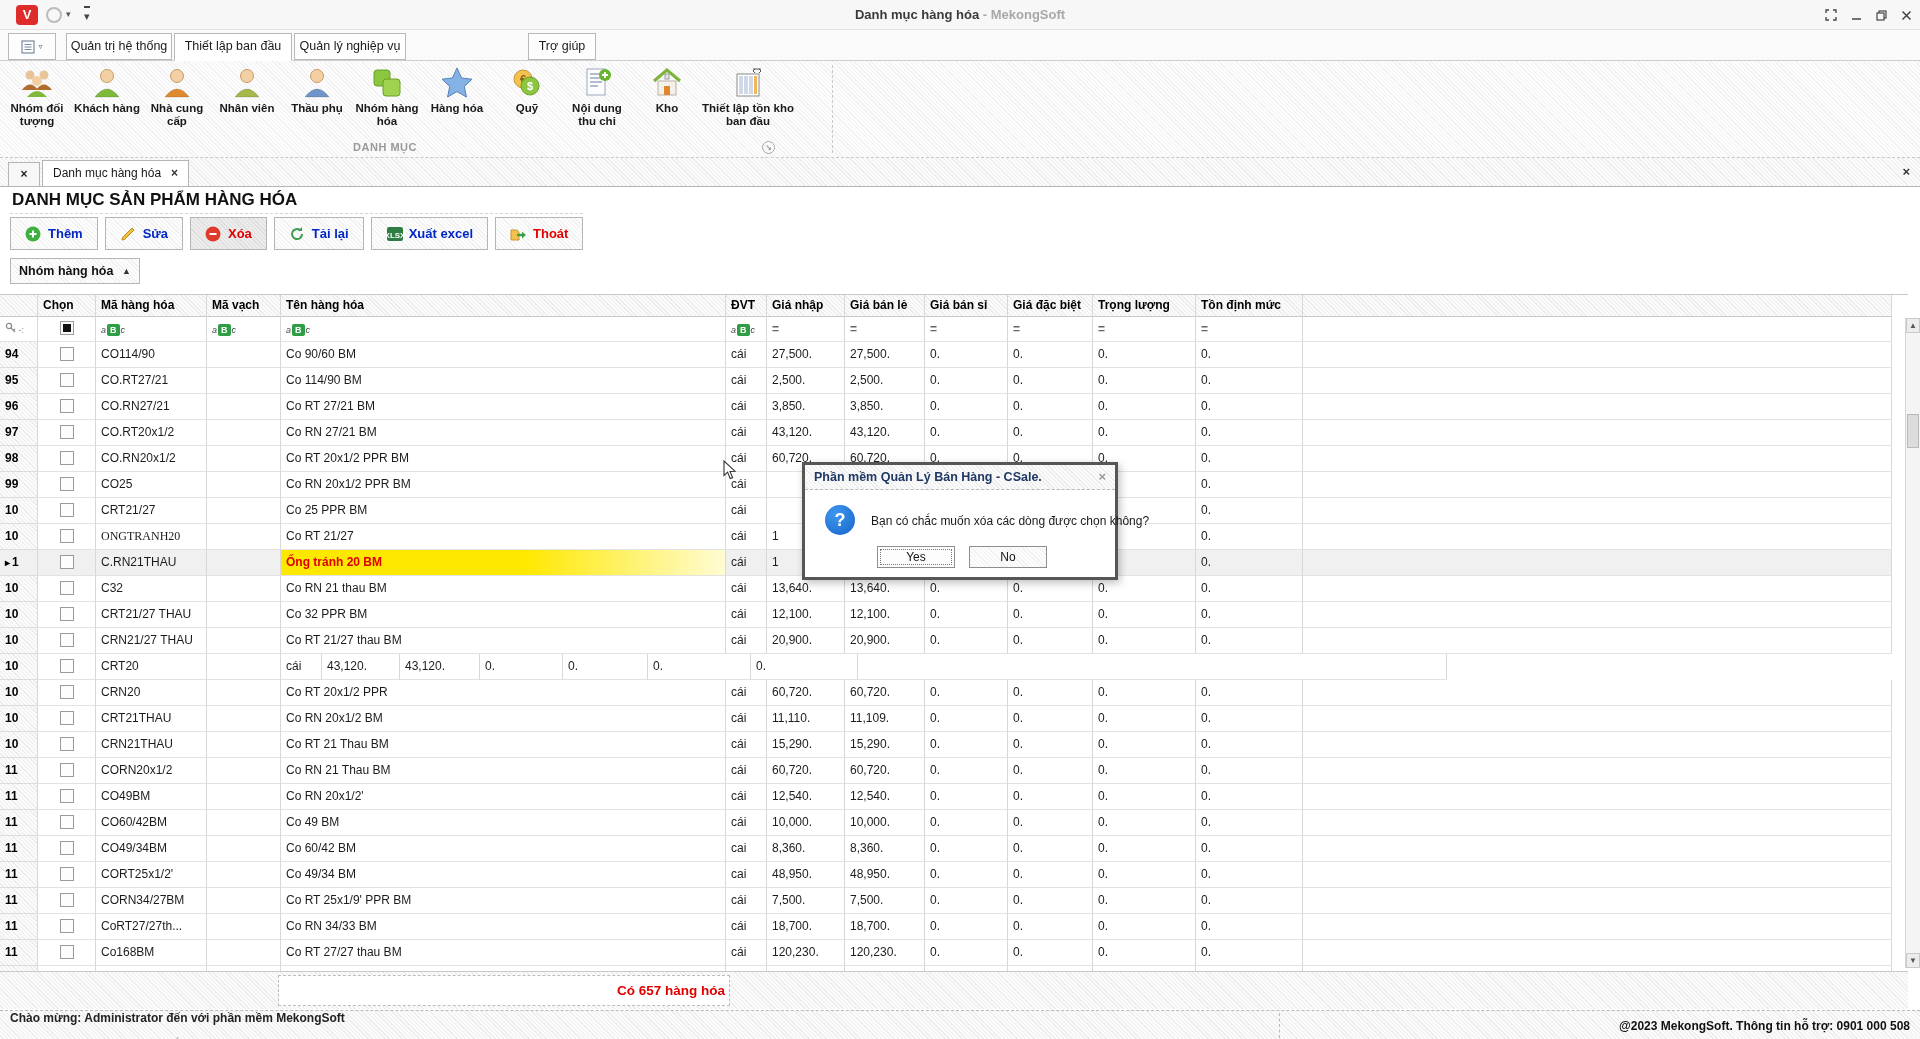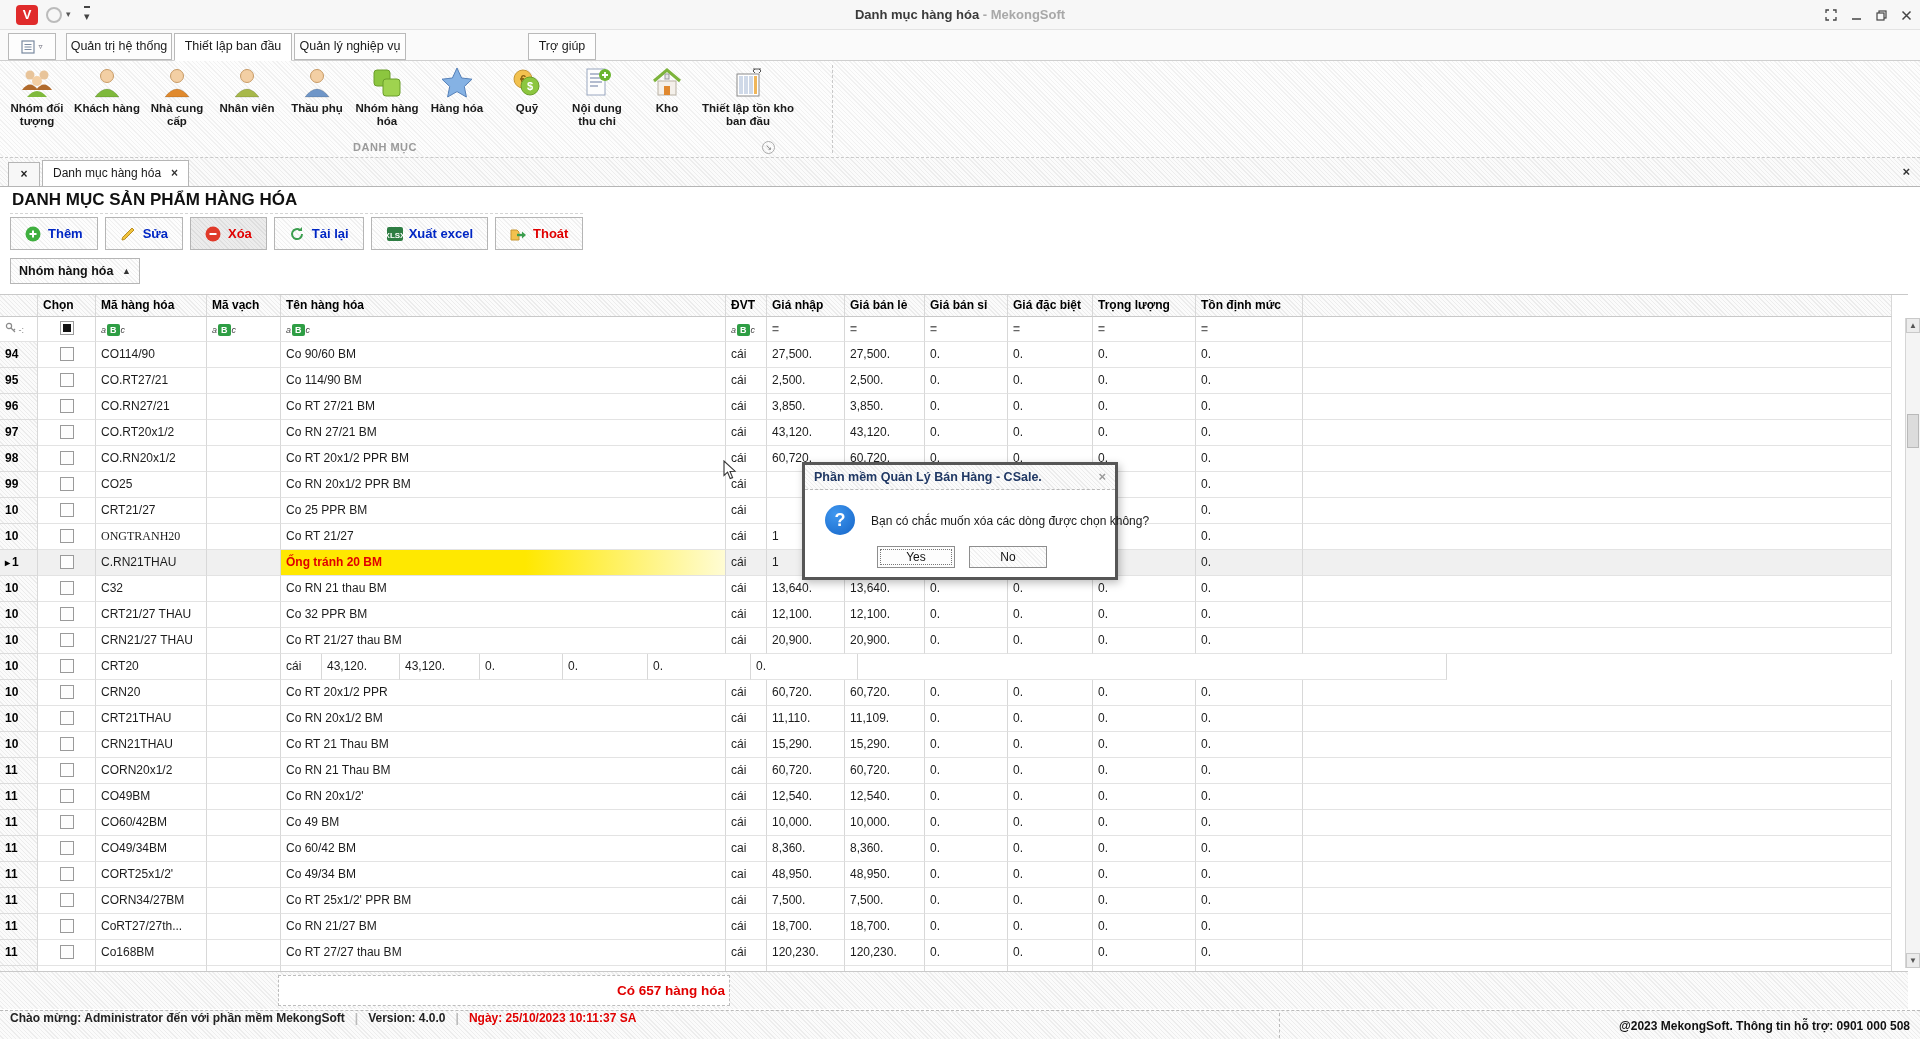--- a/index.html
+++ b/index.html
@@ -77,21 +77,21 @@
   .varrow { position:absolute; left:0; width:14px; height:15px; background:#ececec; border:1px solid #c9c9c9; font-size:8px; color:#555; text-align:center; line-height:13px; }
   #vthumb { position:absolute; left:1px; top:96px; width:12px; height:34px; background:#dcdcdc; border:1px solid #b9b9b9; }
 
   
   #summary-band { position:absolute; left:0; top:784px; width:1908px; height:38px; background:repeating-linear-gradient(45deg,#fbfbfb 0px,#fbfbfb 2px,#ededed 2px,#ededed 3px); border-top:1px solid #c9c9c9; }
   #summary-cell { position:absolute; left:278px; top:3px; width:452px; height:31px; background:#fff; border:1px dashed #bdbdbd; display:flex; align-items:center; justify-content:flex-end; padding-right:4px; }
   #summary-text { color:#e00000; font-weight:bold; font-size:13.5px; }
 
   
   #statusbar { position:absolute; left:0; top:1010px; width:1920px; height:29px; background:repeating-linear-gradient(45deg,#fbfbfb 0px,#fbfbfb 2px,#ededed 2px,#ededed 3px); border-top:1px dashed #b9b9b9; font-size:12px; }
-  #status-left { position:absolute; left:10px; top:0; height:29px; display:flex; gap:10px; }
+  #status-left { position:absolute; left:10px; top:0; height:29px; display:flex; align-items:center; gap:10px;flex-direction:column; }
   #status-left .sep { color:#bbb; font-weight:bold; }
   .st-bold { font-weight:bold; color:#222; }
   .st-red { font-weight:bold; color:#e00000; }
   #status-right { position:absolute; right:10px; top:0; height:29px; display:flex; align-items:center; font-weight:bold; color:#111; }
   #status-sep { position:absolute; right:640px; top:2px; height:25px; border-left:1px dashed #bbb; }
 
   
   #dialog { position:absolute; left:802px; top:462px; width:316px; height:118px; background:#fff; border:3px solid #565656; box-shadow:2px 3px 8px rgba(0,0,0,0.25); z-index:50; }
   #dialog-title { height:25px; background:repeating-linear-gradient(45deg,#fbfbfb 0px,#fbfbfb 2px,#ececec 2px,#ececec 3px); border-bottom:1px dashed #b9b9b9; line-height:24px; padding:0 9px; font-size:12.5px; font-weight:bold; color:#203864; }
   #dialog-close { float:right; color:#9a9a9a; font-weight:bold; font-size:13px; cursor:pointer; }
@@ -715,38 +715,38 @@
           <div class="gcell" style="width: 107px;">0.</div>
           <div class="gcell" style="width: 589px;"></div>
         </div>
         <div class="grow gdata">
           <div class="gcell numcol" style="width: 38px;"><span>11</span></div>
           <div class="gcell" style="width: 58px;">
             <div class="cb"></div>
           </div>
           <div class="gcell" style="width: 111px;">CORN34/27BM</div>
           <div class="gcell" style="width: 74px;"></div>
-          <div class="gcell namecell" style="width: 445px;">Co RT 25x1/2' PPR BM</div>
+          <div class="gcell namecell" style="width: 445px;">Co RT 25x1/9' PPR BM</div>
           <div class="gcell" style="width: 41px;">cái</div>
           <div class="gcell" style="width: 78px;">7,500.</div>
           <div class="gcell" style="width: 80px;">7,500.</div>
           <div class="gcell" style="width: 83px;">0.</div>
           <div class="gcell" style="width: 85px;">0.</div>
           <div class="gcell" style="width: 103px;">0.</div>
           <div class="gcell" style="width: 107px;">0.</div>
           <div class="gcell" style="width: 589px;"></div>
         </div>
         <div class="grow gdata">
           <div class="gcell numcol" style="width: 38px;"><span>11</span></div>
           <div class="gcell" style="width: 58px;">
             <div class="cb"></div>
           </div>
           <div class="gcell" style="width: 111px;">CoRT27/27th...</div>
           <div class="gcell" style="width: 74px;"></div>
-          <div class="gcell namecell" style="width: 445px;">Co RN 21/27 BM</div>
+          <div class="gcell namecell" style="width: 445px;">Co RN 34/33 BM</div>
           <div class="gcell" style="width: 41px;">cái</div>
           <div class="gcell" style="width: 78px;">18,700.</div>
           <div class="gcell" style="width: 80px;">18,700.</div>
           <div class="gcell" style="width: 83px;">0.</div>
           <div class="gcell" style="width: 85px;">0.</div>
           <div class="gcell" style="width: 103px;">0.</div>
           <div class="gcell" style="width: 107px;">0.</div>
           <div class="gcell" style="width: 589px;"></div>
         </div>
         <div class="grow gdata">

